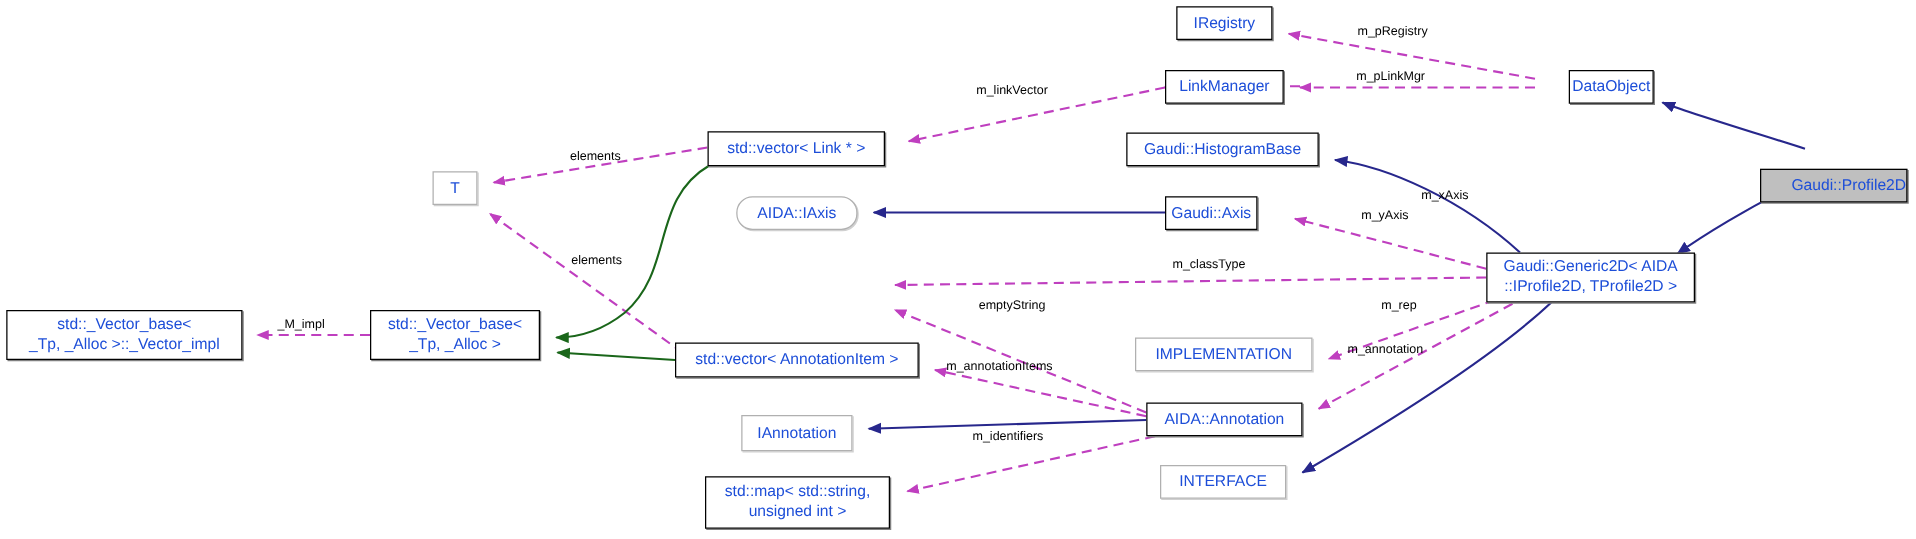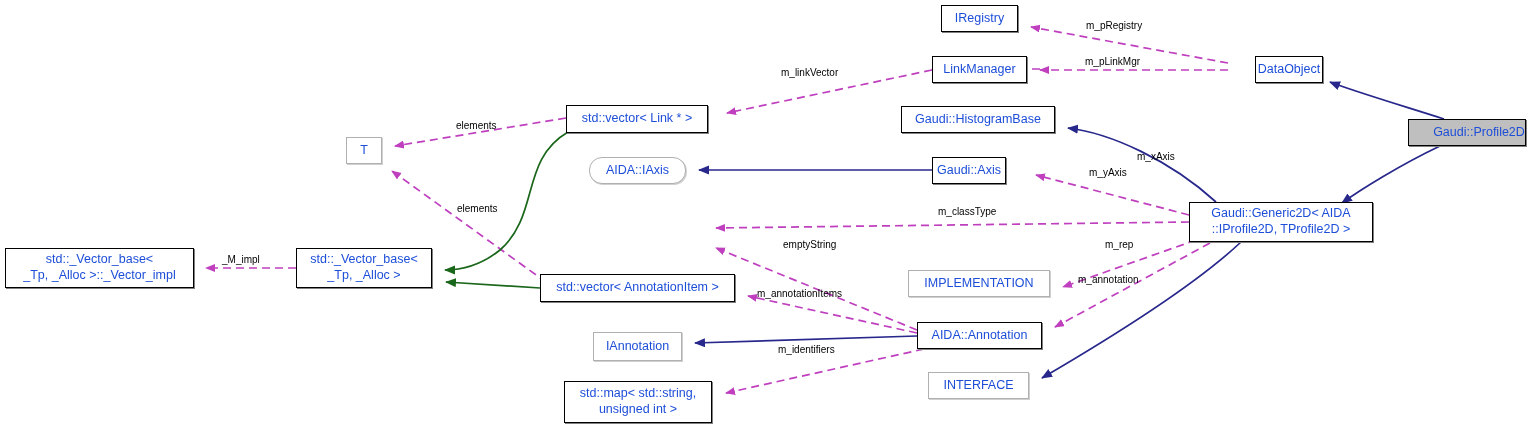--- a/index.html
+++ b/index.html
@@ -100,24 +100,24 @@
   <div class="node solid" style="left:932px;top:157px;width:74px;height:27px;">Gaudi::Axis</div>
 
   <div class="node light" style="left:908px;top:270px;width:142px;height:27px;">IMPLEMENTATION</div>
 
   <div class="node light" style="left:928px;top:372px;width:101px;height:27px;">INTERFACE</div>
 
   <div class="node solid" style="left:917px;top:322px;width:125px;height:27px;">AIDA::Annotation</div>
 
   <div class="node solid" style="left:1228px;top:56px;width:68px;height:27px;margin-left:27px;">DataObject</div>
 
-  <div class="node solid" style="left:1189px;top:202px;width:184px;height:40px;">Gaudi::Generic2D&lt; AIDA
+  <div class="node solid" style="left:1189px;top:202px;width:167px;height:40px;">Gaudi::Generic2D&lt; AIDA
 ::IProfile2D, TProfile2D &gt;</div>
 
-  <div class="node current" style="left:1408px;top:119px;width:118px;height:27px;padding-left:24px;">Gaudi::Profile2D</div>
+  <div class="node current" style="left:1408px;top:135px;width:118px;height:27px;padding-left:24px;">Gaudi::Profile2D</div>
 
   <div class="edge-label" style="left:222px;top:254px;">_M_impl</div>
 
   <div class="edge-label" style="left:456px;top:120px;">elements</div>
 
   <div class="edge-label" style="left:457px;top:203px;">elements</div>
 
   <div class="edge-label" style="left:781px;top:67px;">m_linkVector</div>
 
   <div class="edge-label" style="left:1086px;top:20px;">m_pRegistry</div>

